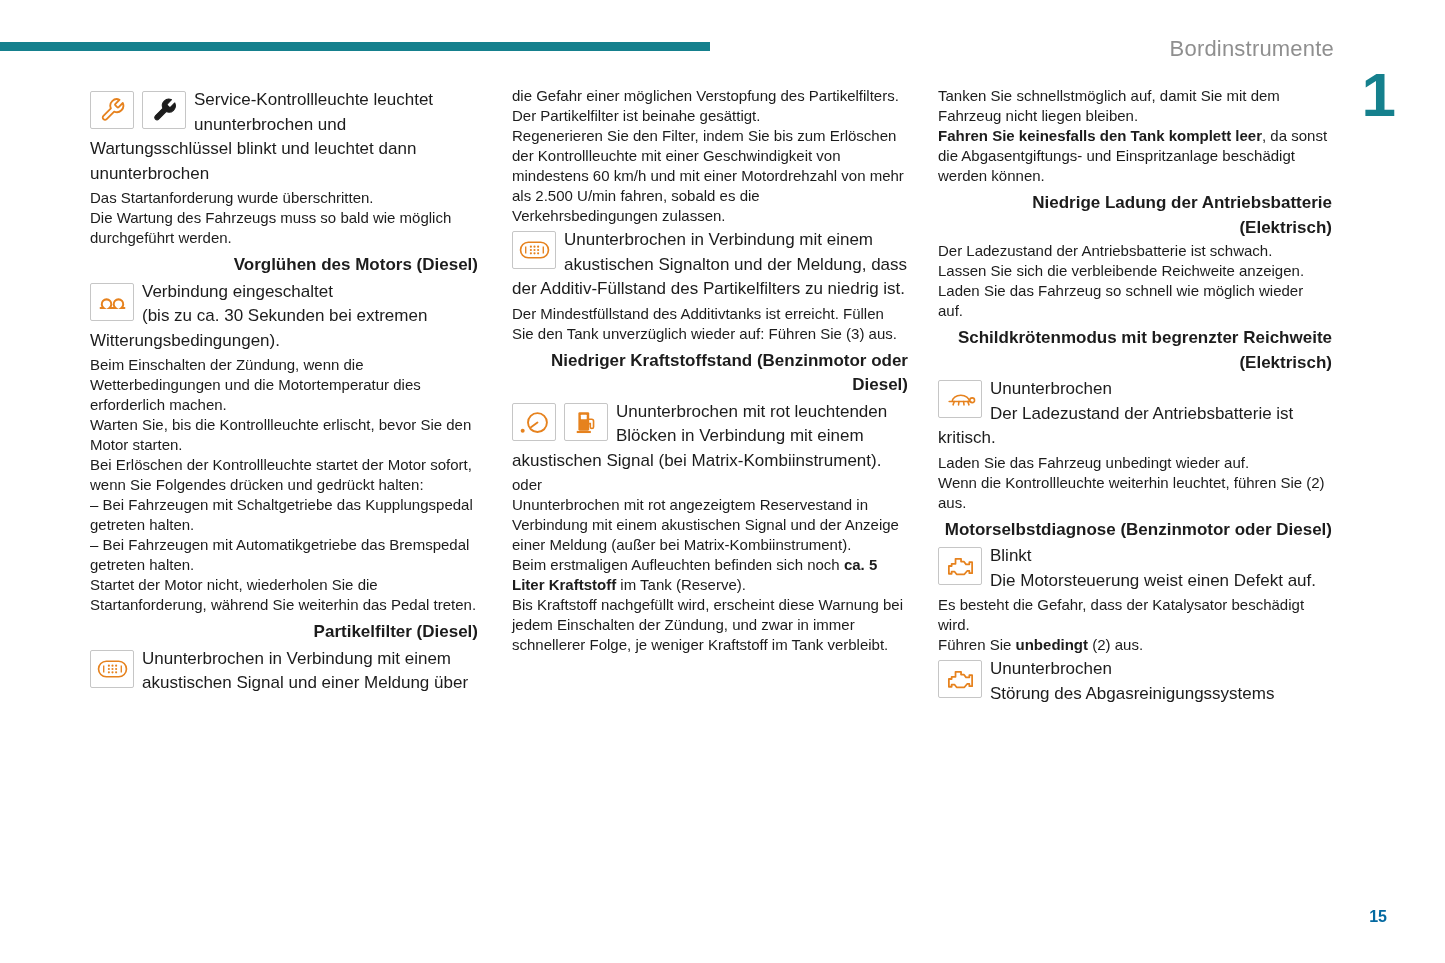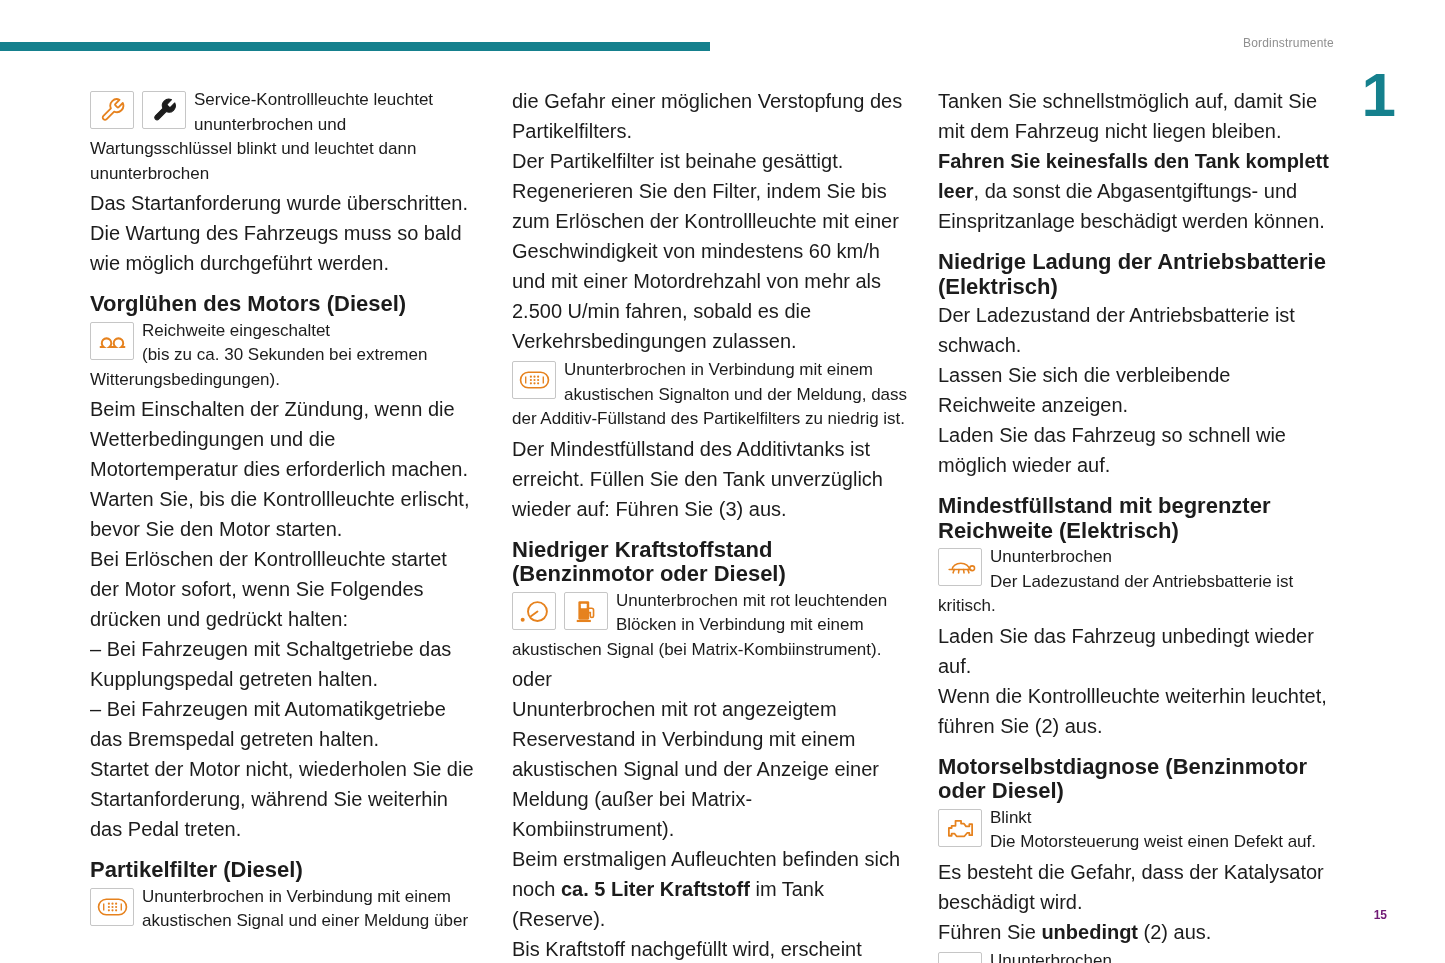--- a/index.html
+++ b/index.html
@@ -4,47 +4,47 @@
 <style>
   * { margin:0; padding:0; box-sizing:border-box; }
   html,body { width:1445px; height:963px; background:#ffffff; }
   body {
     font-family:"Liberation Sans","DejaVu Sans",sans-serif;
     color:#1c1c1c; position:relative; overflow:hidden;
   }
   .topbar { position:absolute; left:0; top:42px; width:710px; height:9px; background:#15808d; }
   .section-title {
     position:absolute; top:36px; right:111px;
-    font-size:12px; color:#8f8f8f; letter-spacing:.2px;
+    font-size:22px; color:#8f8f8f; letter-spacing:.2px;
   }
   .chapter-num {
     position:absolute; top:64px; right:49px;
     font-size:62px; font-weight:700; color:#15808d; line-height:1;
   }
   .columns { position:absolute; left:90px; top:86px; display:flex; }
   .col { font-size:17px; line-height:24.5px; }
   .col-1 { width:388px; margin-right:34px; }
   .col-2 { width:396px; margin-right:30px; }
   .col-3 { width:394px; }
-  p { font-size:20px; line-height:30px; }
-  h3 { font-size:22px; line-height:24.5px; font-weight:700; margin:14px 0 1px 0; }
+  p { font-size:15px; line-height:20px; }
+  h3 { font-size:17px; line-height:24.5px; font-weight:700; margin:5px 0 1px 0;text-align:right; }
   .b { font-weight:700;margin-top:40px; }
   .icon-para { margin:2px 0; }
   .icon-para::after { content:""; display:block; clear:none; }
   .icon-box {
     float:left; width:44px; height:38px;
     border:1px solid #c6c6c6; border-radius:2px;
     margin:3px 8px 2px 0;
     display:flex; align-items:center; justify-content:center;
     background:#fff;
   }
   .icon-box svg { width:31px; height:26px; display:block; }
   .page-num {
     position:absolute; top:908px; right:58px;
-    font-size:12px; font-weight:700; color:#701a75;
+    font-size:16px; font-weight:700; color:#0369a1;
   }
 </style>
 </head>
 <body>
 
 <div class="topbar"></div>
 <div class="section-title">Bordinstrumente</div>
 <div class="chapter-num">1</div>
 
 <div class="columns" id="columns">
@@ -59,21 +59,21 @@
           </svg>
         </span><span>Service-Kontrollleuchte leuchtet ununterbrochen und Wartungsschlüssel blinkt und leuchtet dann ununterbrochen</span></div>
       <p><span>Das Startanforderung wurde überschritten.</span></p>
       <p><span>Die Wartung des Fahrzeugs muss so bald wie möglich durchgeführt werden.</span></p>
       <h3><span>Vorglühen des Motors (Diesel)</span></h3>
       <div class="icon-para"><span class="icon-box">
           <svg viewBox="0 0 26 20" fill="none" stroke="#e6821e" stroke-width="1.7" stroke-linecap="round">
             <path d="M3 15h2.6a4 4 0 1 1 4.8 0H13"></path>
             <path d="M13 15h2.6a4 4 0 1 1 4.8 0H23"></path>
           </svg>
-        </span><span>Reichweite eingeschaltet</span><br><span>(bis zu ca. 30 Sekunden bei extremen Witterungsbedingungen).</span></div>
+        </span><span>Verbindung eingeschaltet</span><br><span>(bis zu ca. 30 Sekunden bei extremen Witterungsbedingungen).</span></div>
       <p><span>Beim Einschalten der Zündung, wenn die Wetterbedingungen und die Motortemperatur dies erforderlich machen.</span></p>
       <p><span>Warten Sie, bis die Kontrollleuchte erlischt, bevor Sie den Motor starten.</span></p>
       <p><span>Bei Erlöschen der Kontrollleuchte startet der Motor sofort, wenn Sie Folgendes drücken und gedrückt halten:</span></p>
       <p><span>– Bei Fahrzeugen mit Schaltgetriebe das Kupplungspedal getreten halten.</span></p>
       <p><span>– Bei Fahrzeugen mit Automatikgetriebe das Bremspedal getreten halten.</span></p>
       <p><span>Startet der Motor nicht, wiederholen Sie die Startanforderung, während Sie weiterhin das Pedal treten.</span></p>
       <h3><span>Partikelfilter (Diesel)</span></h3>
       <div class="icon-para"><span class="icon-box">
           <svg viewBox="0 0 30 20">
             <rect x="1.5" y="2.5" width="27" height="15" rx="7.5" fill="none" stroke="#e6821e" stroke-width="1.6"></rect>
@@ -134,21 +134,21 @@
       <p><span>Beim erstmaligen Aufleuchten befinden sich noch </span><span class="b">ca. 5 Liter Kraftstoff</span><span> im Tank (Reserve).</span></p>
       <p><span>Bis Kraftstoff nachgefüllt wird, erscheint diese Warnung bei jedem Einschalten der Zündung, und zwar in immer schnellerer Folge, je weniger Kraftstoff im Tank verbleibt.</span></p>
     </div>
     <div class="col col-3">
       <p><span>Tanken Sie schnellstmöglich auf, damit Sie mit dem Fahrzeug nicht liegen bleiben.</span></p>
       <p><span class="b">Fahren Sie keinesfalls den Tank komplett leer</span><span>, da sonst die Abgasentgiftungs- und Einspritzanlage beschädigt werden können.</span></p>
       <h3><span>Niedrige Ladung der Antriebsbatterie (Elektrisch)</span></h3>
       <p><span>Der Ladezustand der Antriebsbatterie ist schwach.</span></p>
       <p><span>Lassen Sie sich die verbleibende Reichweite anzeigen.</span></p>
       <p><span>Laden Sie das Fahrzeug so schnell wie möglich wieder auf.</span></p>
-      <h3><span>Mindestfüllstand mit begrenzter Reichweite (Elektrisch)</span></h3>
+      <h3><span>Schildkrötenmodus mit begrenzter Reichweite (Elektrisch)</span></h3>
       <div class="icon-para"><span class="icon-box">
           <svg viewBox="0 0 30 18" fill="none" stroke="#e6821e" stroke-width="1.5" stroke-linecap="round">
             <path d="M7 11.5a8.3 6.2 0 0 1 16.6 0"></path>
             <path d="M4 11.5h21"></path>
             <circle cx="26.3" cy="10.2" r="2.3"></circle>
             <path d="M9 11.5l-1.2 3.2M13.5 11.5l-.4 3.2M18 11.5l.4 3.2M22 11.5l1.2 3.2"></path>
           </svg>
         </span><span>Ununterbrochen</span><br><span>Der Ladezustand der Antriebsbatterie ist kritisch.</span></div>
       <p><span>Laden Sie das Fahrzeug unbedingt wieder auf.</span></p>
       <p><span>Wenn die Kontrollleuchte weiterhin leuchtet, führen Sie (2) aus.</span></p>

